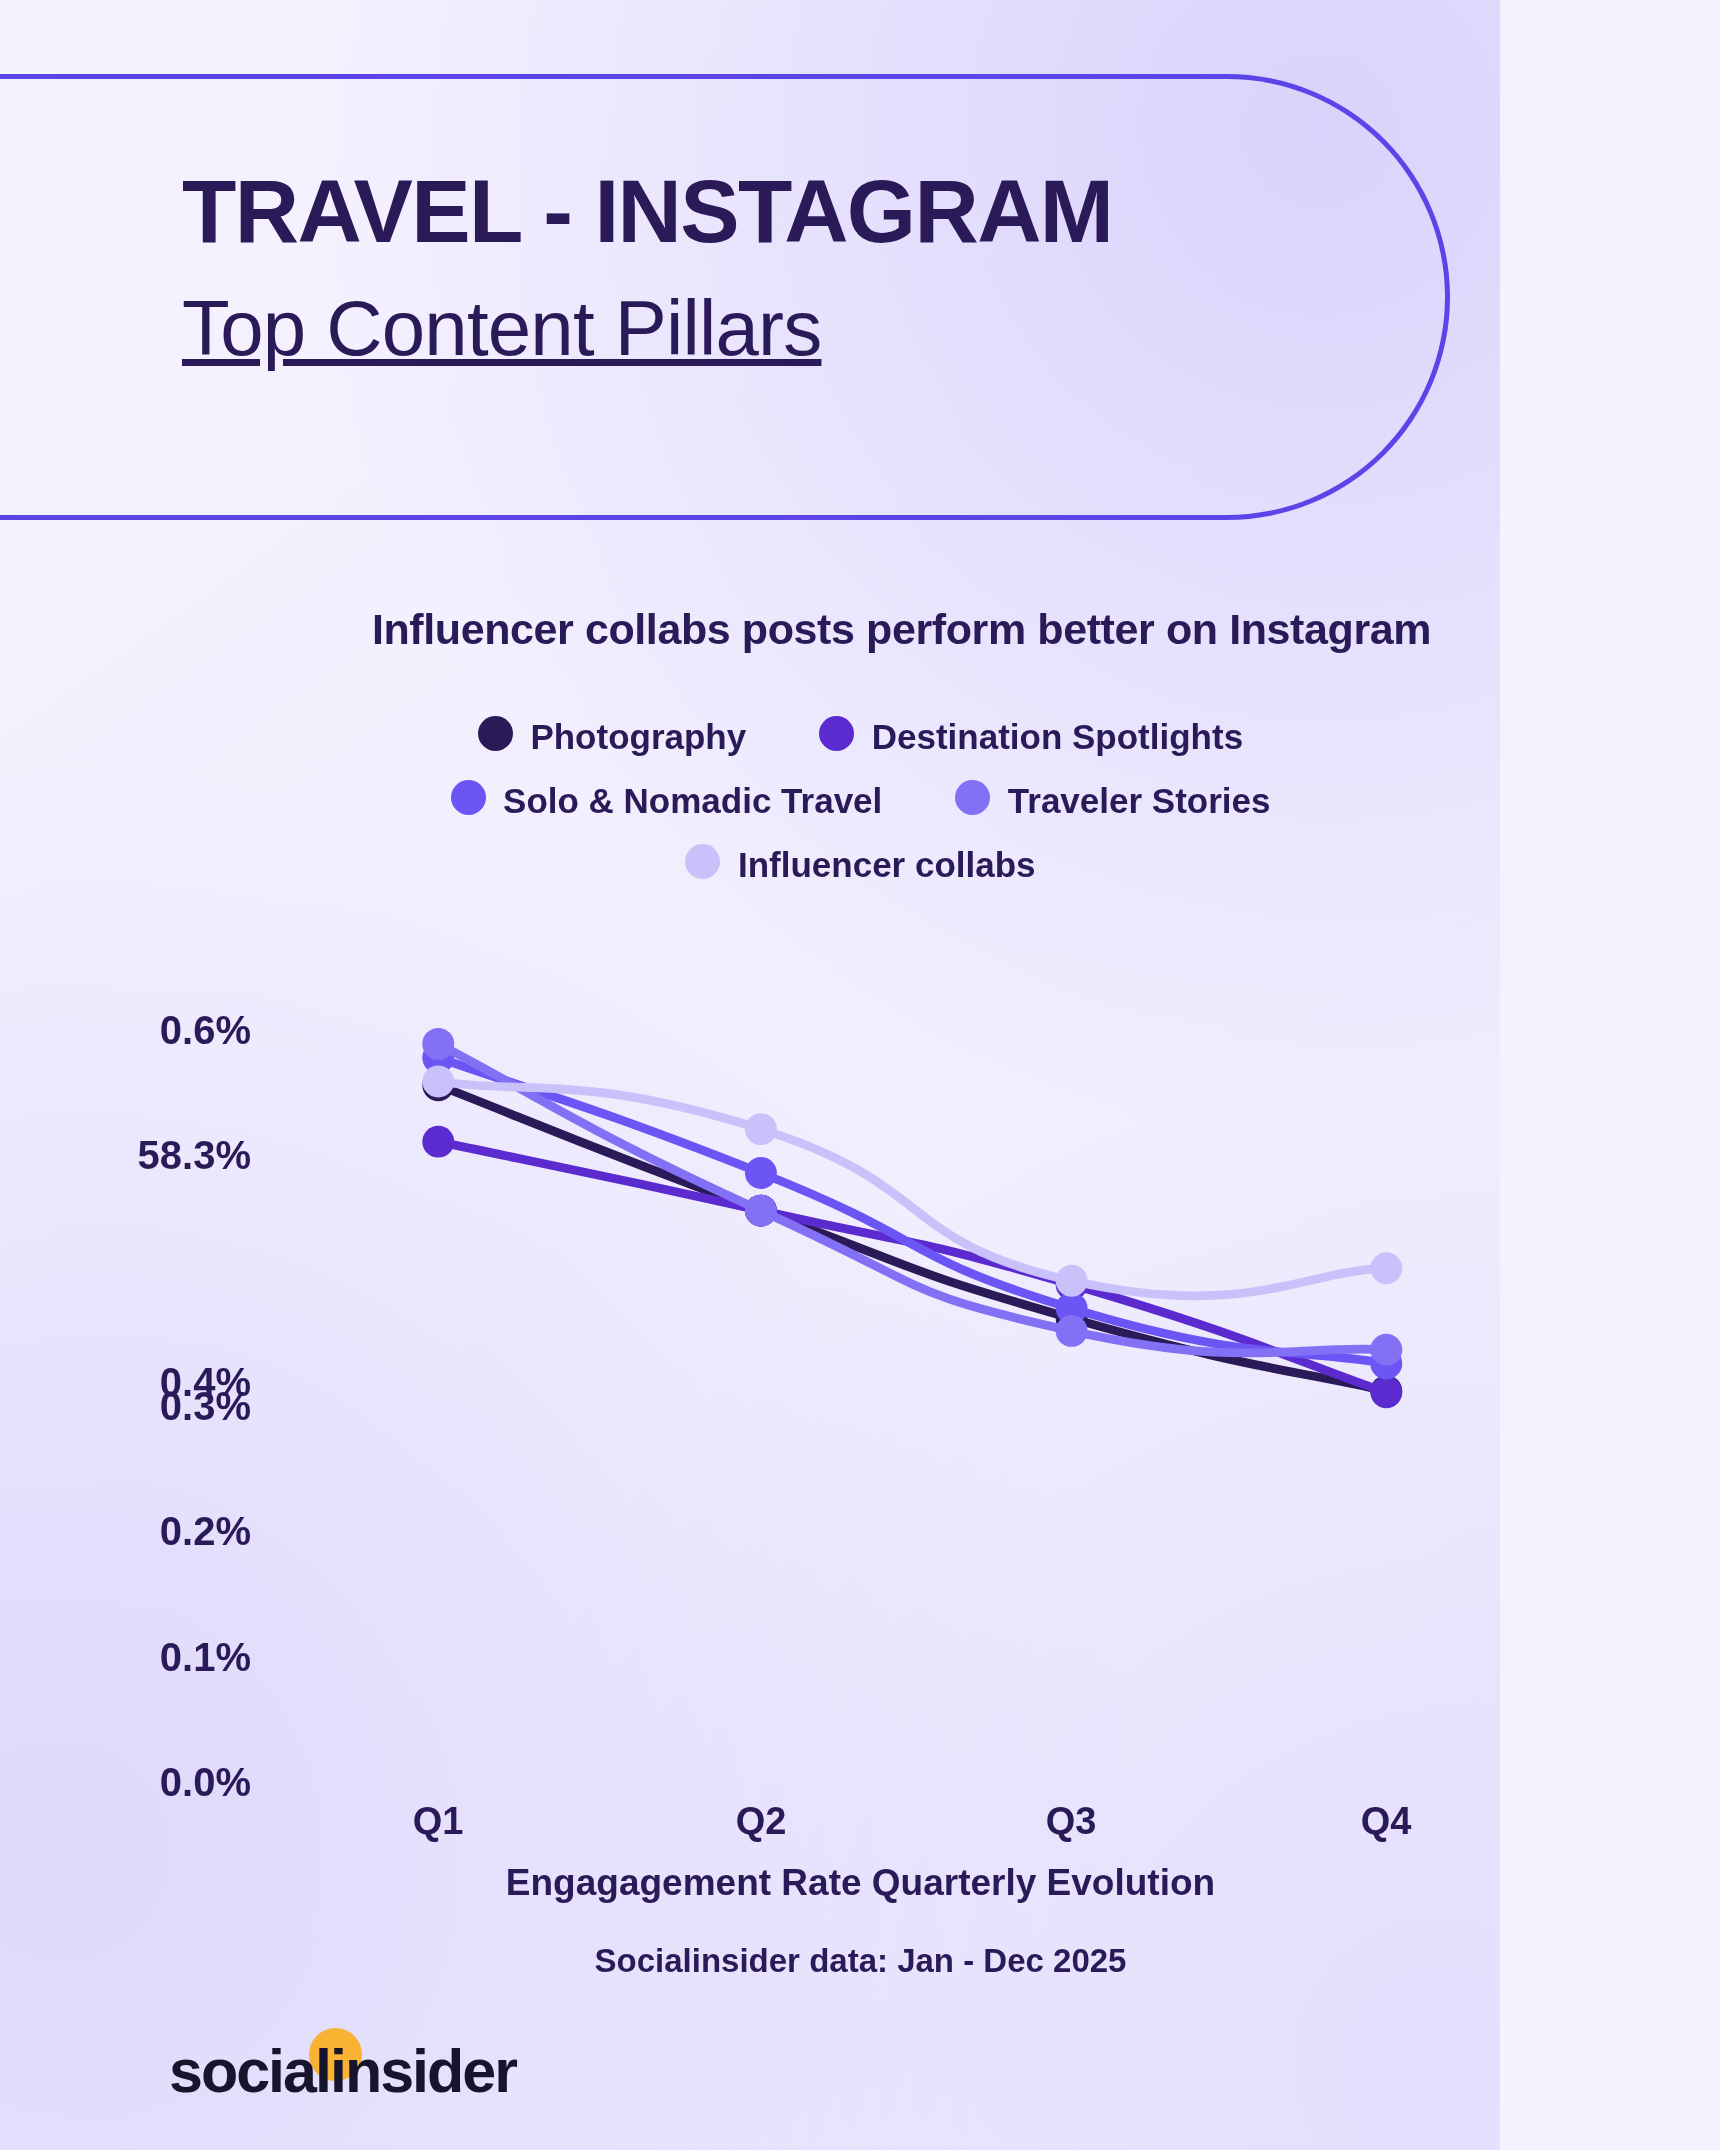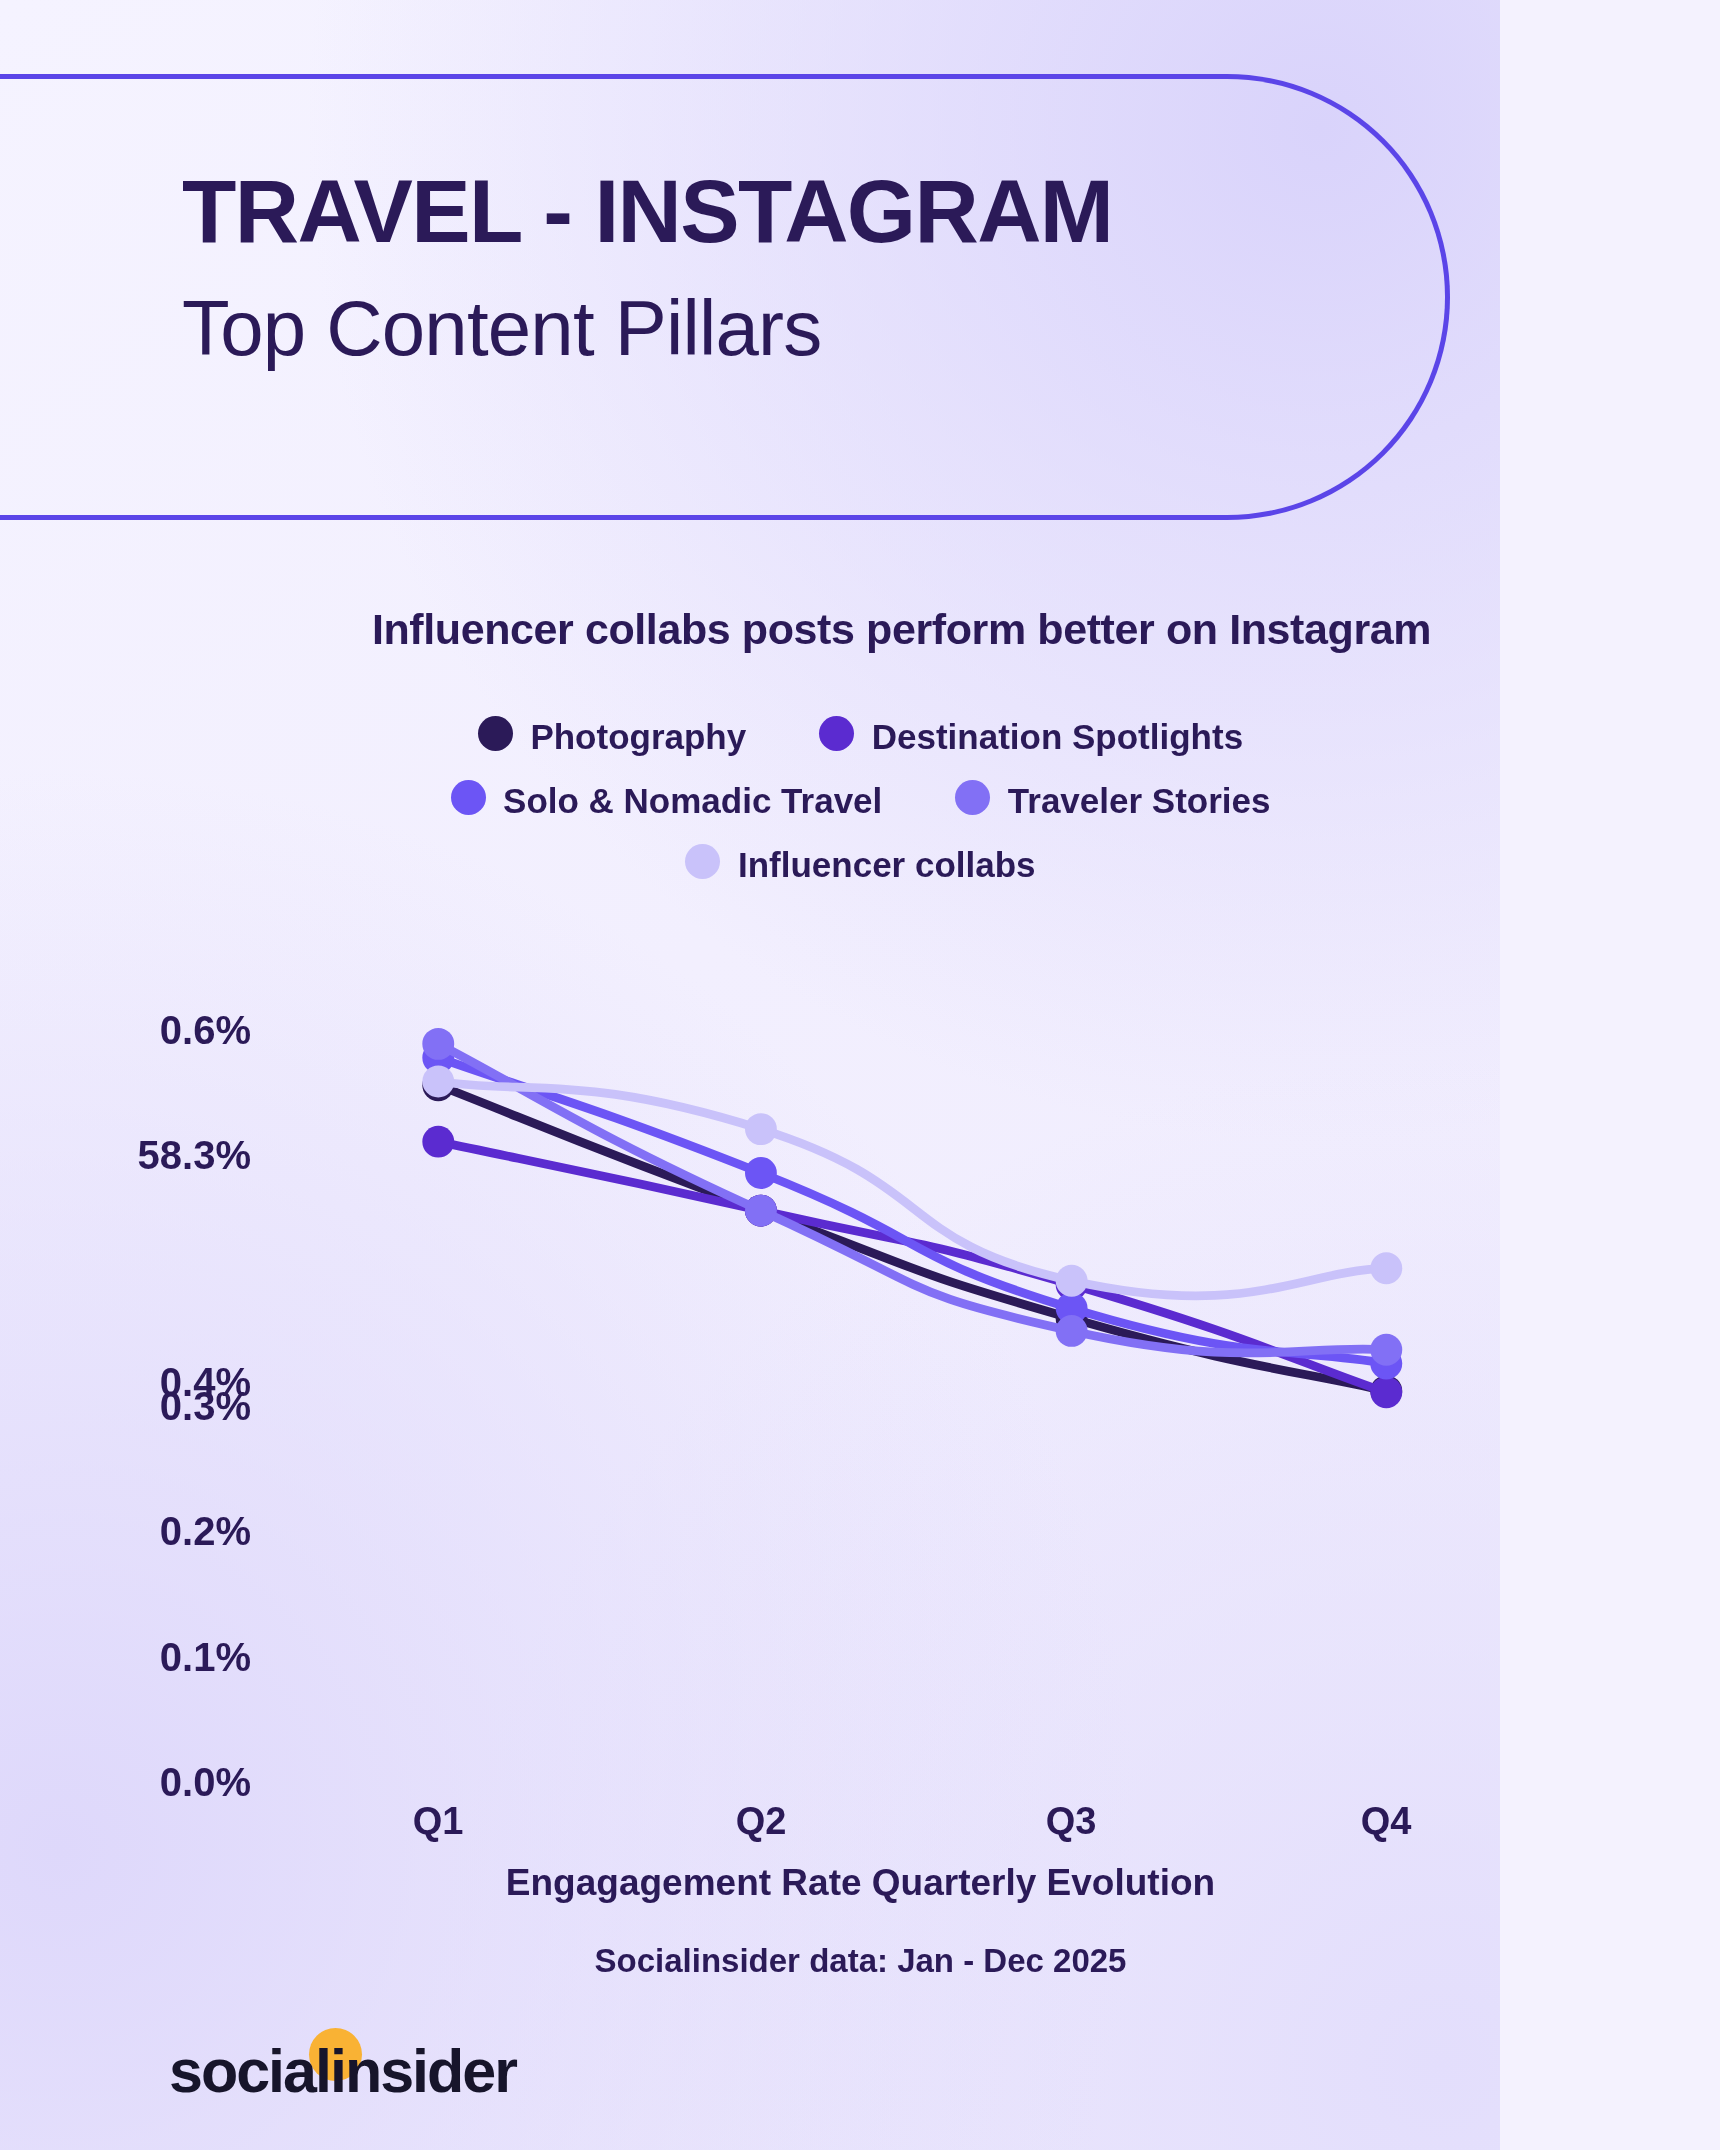--- a/index.html
+++ b/index.html
@@ -51,20 +51,21 @@
   .header-subtitle {
     position: absolute;
     left: 182px;
     top: 288px;
     font-size: 78px;
     font-weight: 400;
     letter-spacing: -0.8px;
     color: #2b1a58;
     line-height: 1.05;
     white-space: nowrap;
+    text-decoration: underline;
   }
 
   
   .chart-title {
     position: absolute;
     left: 0;
     top: 605px;
     width: 1721px;
     text-align: center;
     font-size: 43px;

